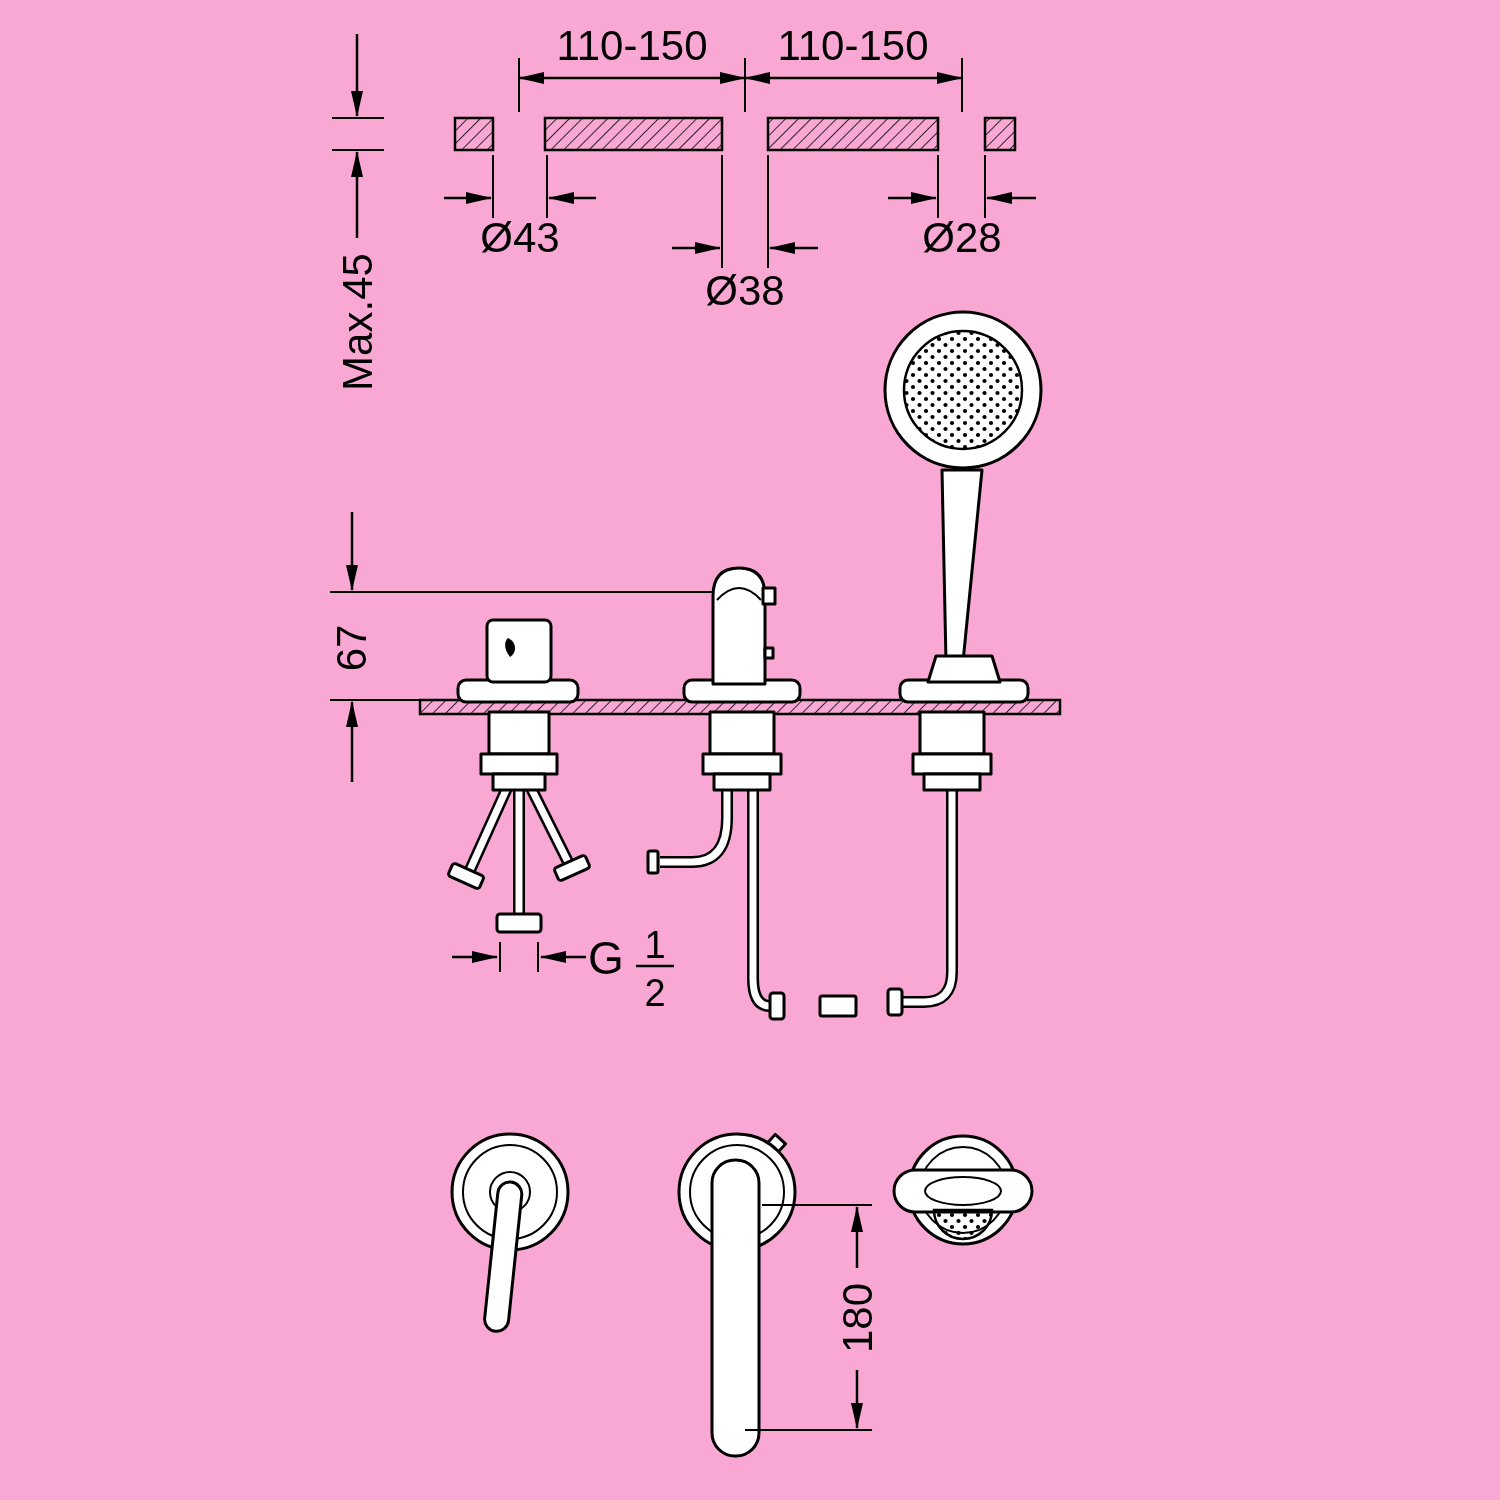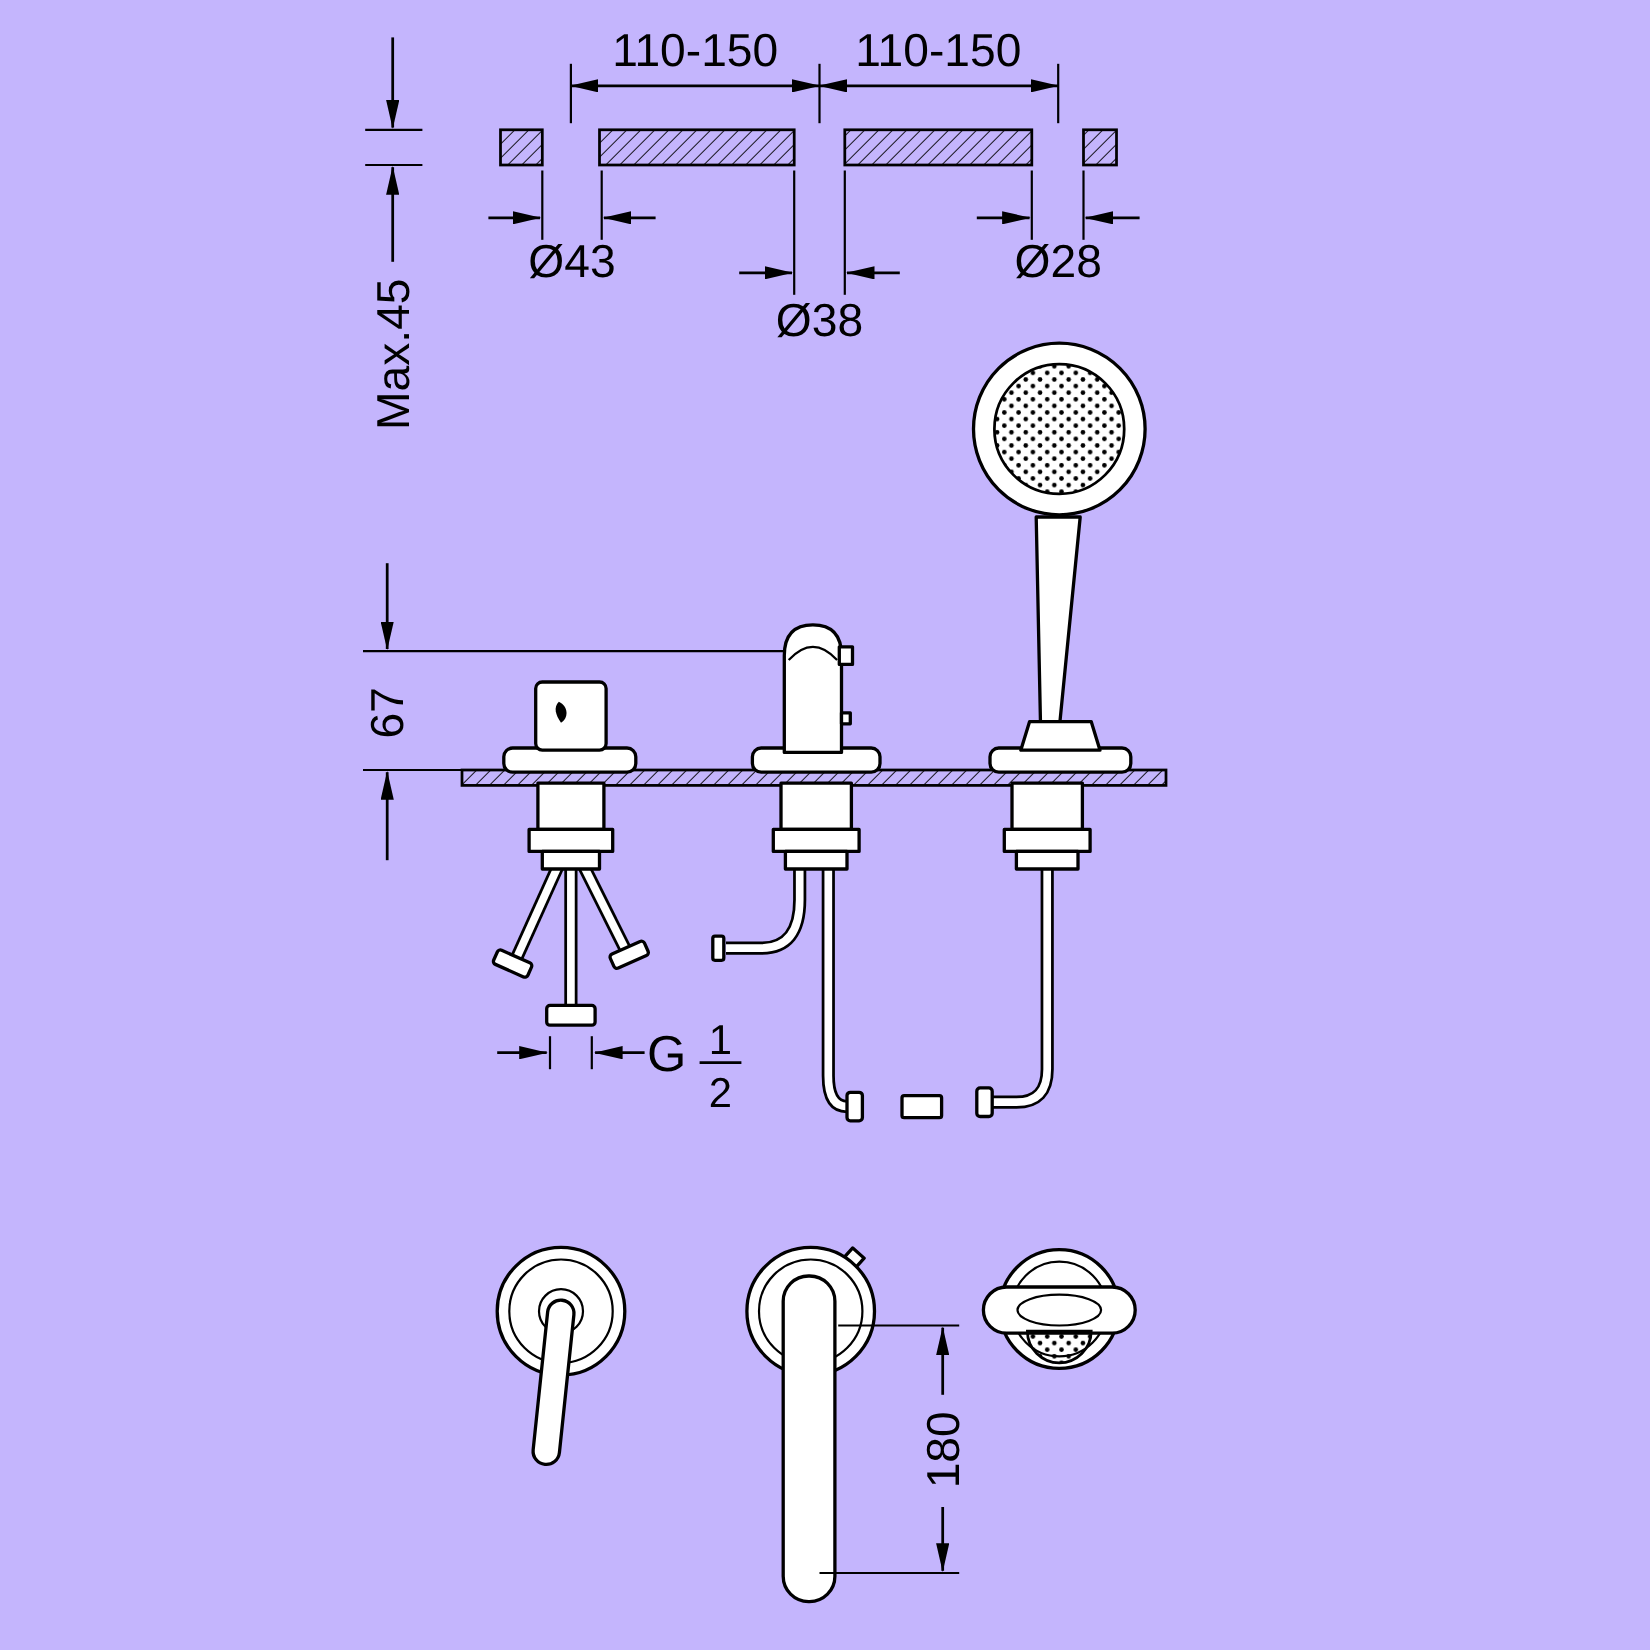--- a/index.html
+++ b/index.html
@@ -1,16 +1,16 @@
 <!DOCTYPE html>
 <html><head>
 <meta charset="utf-8">
 <style>
   html,body{margin:0;padding:0;background:#fff;}
-  .canvas{position:relative;width:1500px;height:1500px;background:#c4b5fd;overflow:hidden;}
+  .canvas{position:relative;width:1500px;height:1500px;background:#f9a8d4;overflow:hidden;}
   svg{display:block;}
   .thin{stroke:#000;stroke-width:2;fill:none;}
   .dim{stroke:#000;stroke-width:2.5;fill:none;}
   .part{fill:#fff;stroke:#000;stroke-width:3;stroke-linejoin:round;}
   .hatched{fill:url(#hatch);stroke:#000;stroke-width:2.5;}
   .pipeOuter{stroke:#000;stroke-width:12;fill:none;stroke-linecap:butt;stroke-linejoin:round;}
   .pipeInner{stroke:#fff;stroke-width:7;fill:none;stroke-linecap:butt;stroke-linejoin:round;}
   .txt{font-family:"Liberation Sans",sans-serif;font-size:42px;fill:#000;text-anchor:middle;}
   .txtBig{font-family:"Liberation Sans",sans-serif;font-size:46px;fill:#000;text-anchor:middle;}
   .txtFrac{font-family:"Liberation Sans",sans-serif;font-size:38px;fill:#000;text-anchor:middle;}

